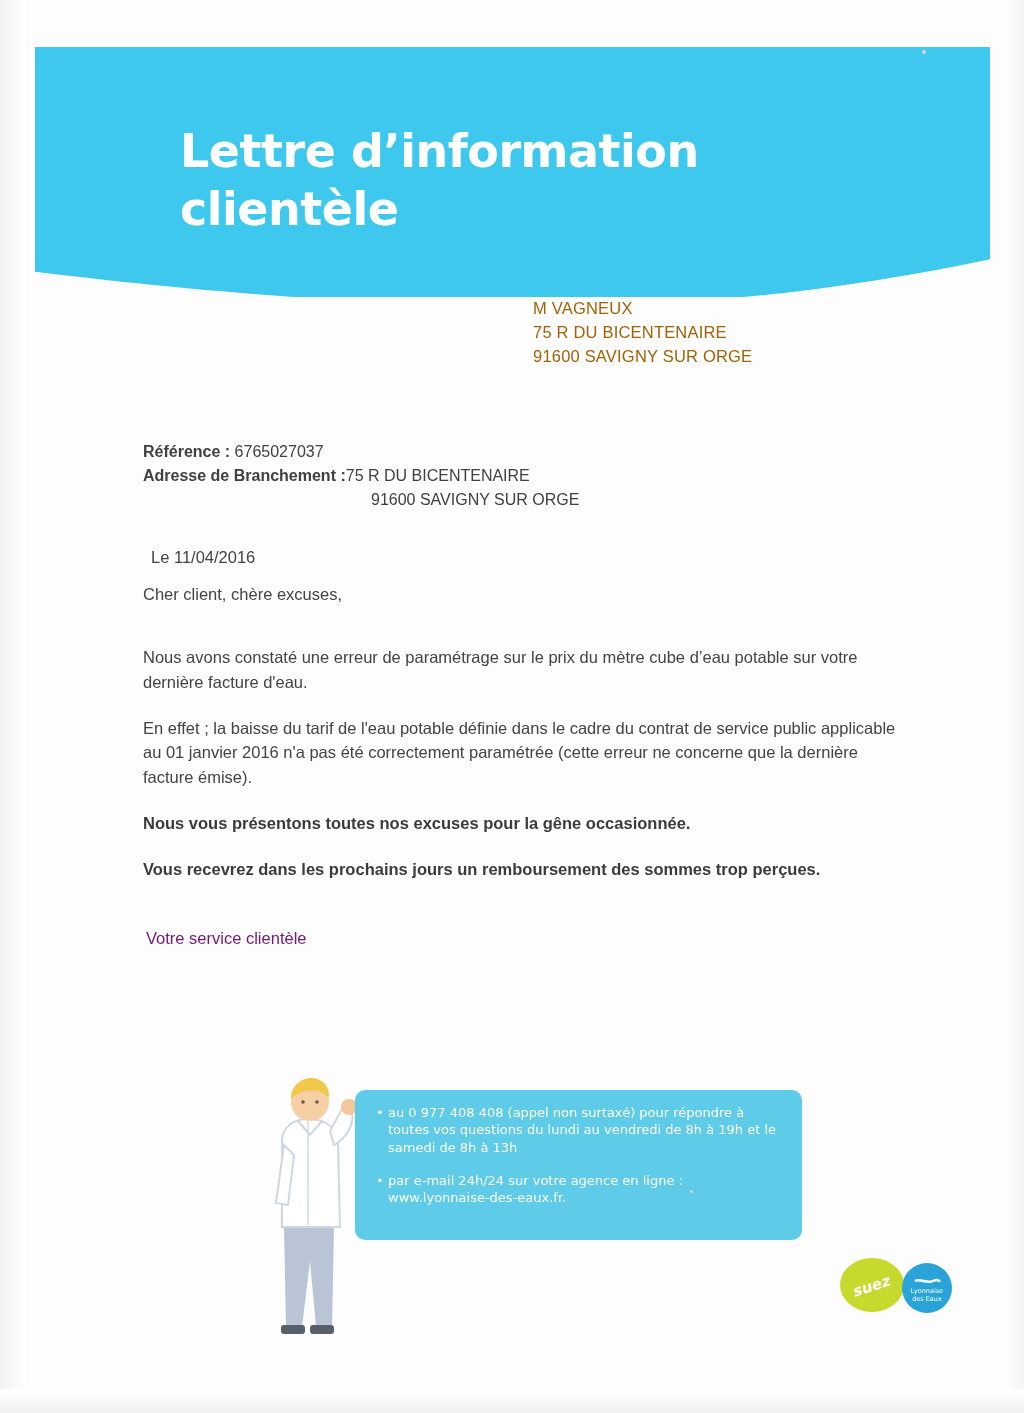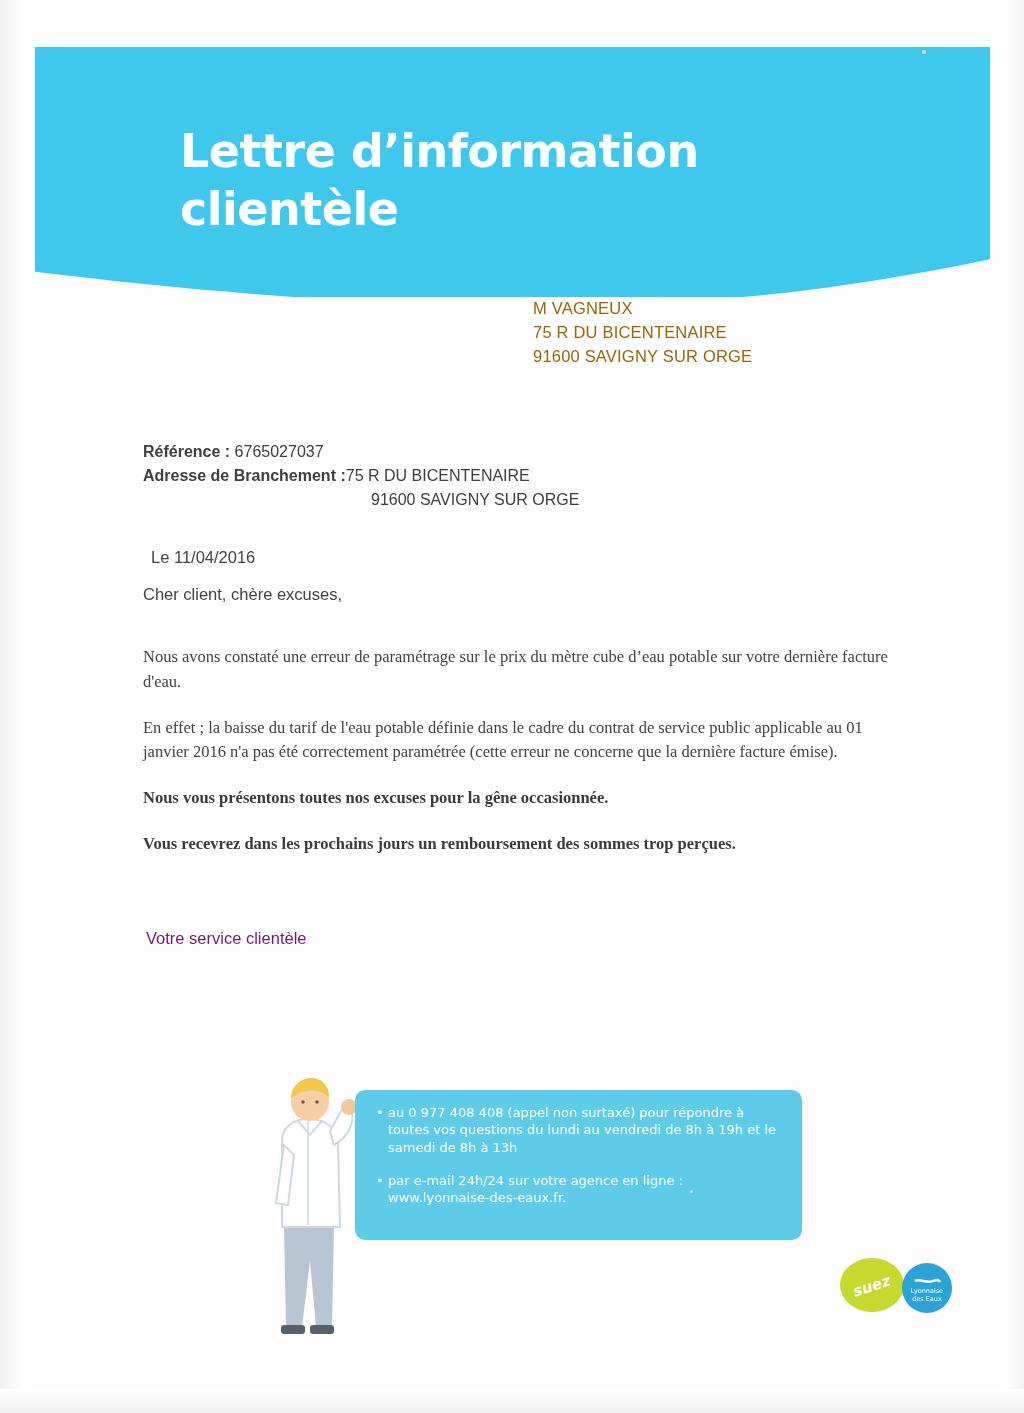--- a/index.html
+++ b/index.html
@@ -116,21 +116,20 @@
     position: absolute;
     left: 143px;
     top: 645px;
     width: 760px;
     font-size: 16.5px;
     line-height: 1.5;
     color: #434343;
   }
   .body-text p {
     margin: 0 0 21px 0;
-    font-family: Liberation Serif, serif;
   }
   .body-text p.bold {
     font-weight: bold;
     color: #3b3b3b;
   }
   .signature {
     position: absolute;
     left: 146px;
     top: 929px;
     font-size: 16.5px;

